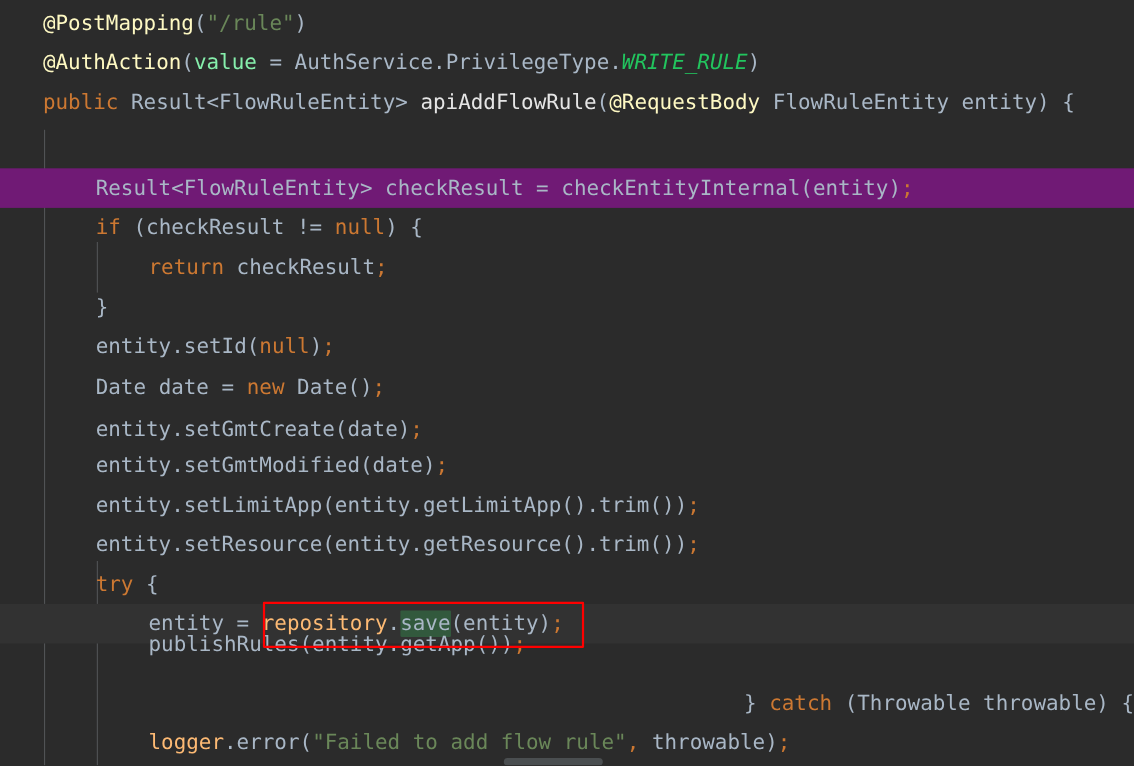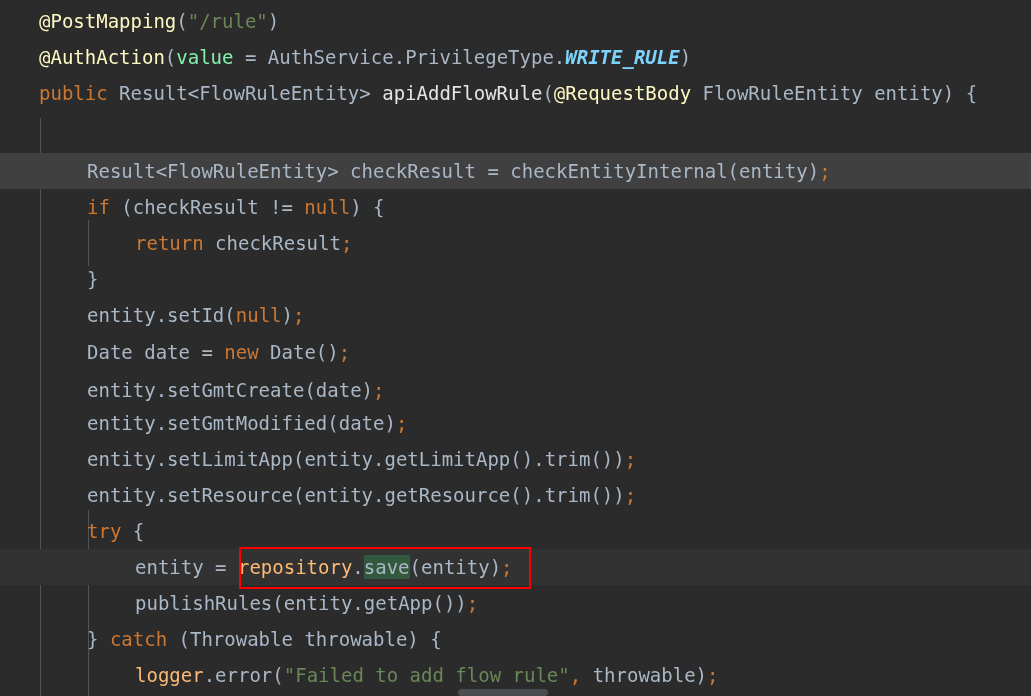--- a/index.html
+++ b/index.html
@@ -46,21 +46,21 @@
   .line-hl-caret { background: #323232; }
 
   
   .t-annotation { color: #fef9c3; }
   .t-string     { color: #6a8759; }
   .t-keyword    { color: #cc7832; }
   .t-ident      { color: #a9b7c6; }
   .t-class      { color: #a9b7c6; }
   .t-method     { color: #e5e5e5; }
   .t-field      { color: #fdba74; }
-  .t-static     { color: #7dd3fc; font-style: italic; font-weight: bold; }
+  .t-static     { color: #22c55e; font-style: italic; }
   .t-param      { color: #86efac; }
   .t-punct      { color: #a9b7c6; }
   .t-semi       { color: #cc7832; }
   .t-op         { color: #a9b7c6; }
 
   
   .match-hl {
     background: #32593d;
     border-radius: 1px;
     padding: 1px 0;
@@ -88,30 +88,30 @@
 <body>
 
 <div id="editor-root" style="background: rgb(43, 43, 43);">
     <div class="guide" style="left: 40px; top: 118px; height: 578px; background: rgb(88, 91, 93);"></div>
     <div class="guide" style="left: 88px; top: 220px; height: 46px; background: rgb(88, 91, 93);"></div>
     <div class="guide" style="left: 88px; top: 510px; height: 186px; background: rgb(88, 91, 93);"></div>
     <div class="code-line" style="top: 3px;"><span style="display: inline-block; width: 0px;"></span><span class="txt t-annotation">@PostMapping</span><span class="txt t-punct">(</span><span class="txt t-string">"/rule"</span><span class="txt t-punct">)</span></div>
     <div class="code-line" style="top: 39px;"><span style="display: inline-block; width: 0px;"></span><span class="txt t-annotation">@AuthAction</span><span class="txt t-punct">(</span><span class="txt t-param">value</span><span class="txt t-op"> = </span><span class="txt t-class">AuthService</span><span class="txt t-punct">.</span><span class="txt t-class">PrivilegeType</span><span class="txt t-punct">.</span><span class="txt t-static">WRITE_RULE</span><span class="txt t-punct">)</span></div>
     <div class="code-line" style="top: 75px;"><span style="display: inline-block; width: 0px;"></span><span class="txt t-keyword">public</span><span class="txt t-punct"> </span><span class="txt t-class">Result&lt;FlowRuleEntity&gt;</span><span class="txt t-punct"> </span><span class="txt t-method">apiAddFlowRule</span><span class="txt t-punct">(</span><span class="txt t-annotation">@RequestBody</span><span class="txt t-punct"> </span><span class="txt t-class">FlowRuleEntity</span><span class="txt t-punct"> entity) {</span></div>
     <div class="code-line" style="top: 111px;"><span style="display: inline-block; width: 0px;"></span></div>
-    <div class="code-line line-hl-error" style="top: 153px; background: #404040;"><span style="display: inline-block; width: 48px;"></span><span class="txt t-class">Result&lt;FlowRuleEntity&gt;</span><span class="txt t-op"> checkResult = </span><span class="txt t-ident">checkEntityInternal</span><span class="txt t-punct">(entity)</span><span class="txt t-semi">;</span></div>
+    <div class="code-line line-hl-error" style="top: 153px; background: #701a75;"><span style="display: inline-block; width: 48px;"></span><span class="txt t-class">Result&lt;FlowRuleEntity&gt;</span><span class="txt t-op"> checkResult = </span><span class="txt t-ident">checkEntityInternal</span><span class="txt t-punct">(entity)</span><span class="txt t-semi">;</span></div>
     <div class="code-line" style="top: 189px;"><span style="display: inline-block; width: 48px;"></span><span class="txt t-keyword">if</span><span class="txt t-op"> (checkResult != </span><span class="txt t-keyword">null</span><span class="txt t-punct">) {</span></div>
     <div class="code-line" style="top: 225px;"><span style="display: inline-block; width: 96px;"></span><span class="txt t-keyword">return</span><span class="txt t-op"> checkResult</span><span class="txt t-semi">;</span></div>
     <div class="code-line" style="top: 261px;"><span style="display: inline-block; width: 48px;"></span><span class="txt t-punct">}</span></div>
     <div class="code-line" style="top: 297px;"><span style="display: inline-block; width: 48px;"></span><span class="txt t-ident">entity</span><span class="txt t-punct">.</span><span class="txt t-ident">setId</span><span class="txt t-punct">(</span><span class="txt t-keyword">null</span><span class="txt t-punct">)</span><span class="txt t-semi">;</span></div>
     <div class="code-line" style="top: 334px;"><span style="display: inline-block; width: 48px;"></span><span class="txt t-class">Date</span><span class="txt t-op"> date = </span><span class="txt t-keyword">new</span><span class="txt t-punct"> </span><span class="txt t-class">Date</span><span class="txt t-punct">()</span><span class="txt t-semi">;</span></div>
     <div class="code-line" style="top: 372px;"><span style="display: inline-block; width: 48px;"></span><span class="txt t-ident">entity</span><span class="txt t-punct">.</span><span class="txt t-ident">setGmtCreate</span><span class="txt t-punct">(date)</span><span class="txt t-semi">;</span></div>
     <div class="code-line" style="top: 405px;"><span style="display: inline-block; width: 48px;"></span><span class="txt t-ident">entity</span><span class="txt t-punct">.</span><span class="txt t-ident">setGmtModified</span><span class="txt t-punct">(date)</span><span class="txt t-semi">;</span></div>
     <div class="code-line" style="top: 441px;"><span style="display: inline-block; width: 48px;"></span><span class="txt t-ident">entity</span><span class="txt t-punct">.</span><span class="txt t-ident">setLimitApp</span><span class="txt t-punct">(entity</span><span class="txt t-punct">.</span><span class="txt t-ident">getLimitApp</span><span class="txt t-punct">()</span><span class="txt t-punct">.</span><span class="txt t-ident">trim</span><span class="txt t-punct">())</span><span class="txt t-semi">;</span></div>
     <div class="code-line" style="top: 477px;"><span style="display: inline-block; width: 48px;"></span><span class="txt t-ident">entity</span><span class="txt t-punct">.</span><span class="txt t-ident">setResource</span><span class="txt t-punct">(entity</span><span class="txt t-punct">.</span><span class="txt t-ident">getResource</span><span class="txt t-punct">()</span><span class="txt t-punct">.</span><span class="txt t-ident">trim</span><span class="txt t-punct">())</span><span class="txt t-semi">;</span></div>
     <div class="code-line" style="top: 513px;"><span style="display: inline-block; width: 48px;"></span><span class="txt t-keyword">try</span><span class="txt t-punct"> {</span></div>
     <div class="code-line line-hl-caret" style="top: 549px; background: rgb(50, 50, 50);"><span style="display: inline-block; width: 96px;"></span><span class="txt t-op">entity = </span><span class="txt t-field">repository</span><span class="txt t-punct">.</span><span class="txt t-ident match-hl" style="background: rgb(50, 89, 61);">save</span><span class="txt t-punct">(entity)</span><span class="txt t-semi">;</span></div>
-    <div class="code-line" style="top: 585px;"><span style="display: inline-block; width: 96px;"></span><span class="txt t-ident">publishRules</span><span class="txt t-punct">(entity</span><span class="txt t-punct">.</span><span class="txt t-ident">getApp</span><span class="txt t-punct">())</span><span class="txt t-semi">;</span></div>
-    <div class="code-line" style="top: 621px;"><span style="display: inline-block; width: 48px;"></span><span class="txt t-punct">} </span><span class="txt t-keyword">catch</span><span class="txt t-punct"> (</span><span class="txt t-class">Throwable</span><span class="txt t-punct"> throwable) {</span></div>
+    <div class="code-line" style="top: 568px;"><span style="display: inline-block; width: 96px;"></span><span class="txt t-ident">publishRules</span><span class="txt t-punct">(entity</span><span class="txt t-punct">.</span><span class="txt t-ident">getApp</span><span class="txt t-punct">())</span><span class="txt t-semi">;</span></div>
+    <div class="code-line" style="top: 621px; text-align: right;"><span style="display: inline-block; width: 48px;"></span><span class="txt t-punct">} </span><span class="txt t-keyword">catch</span><span class="txt t-punct"> (</span><span class="txt t-class">Throwable</span><span class="txt t-punct"> throwable) {</span></div>
     <div class="code-line" style="top: 657px;"><span style="display: inline-block; width: 96px;"></span><span class="txt t-field">logger</span><span class="txt t-punct">.</span><span class="txt t-ident">error</span><span class="txt t-punct">(</span><span class="txt t-string">"Failed to add flow rule"</span><span class="txt t-semi">, </span><span class="txt t-punct">throwable)</span><span class="txt t-semi">;</span></div>
     <div id="red-box" style="left: 239px; top: 547px; width: 292px; height: 42px; border-color: rgb(255, 0, 0);"></div>
     <div id="hscroll" style="left: 458px; top: 689px; width: 90px; height: 7px;"></div>
   </div>
 
 </body></html>

